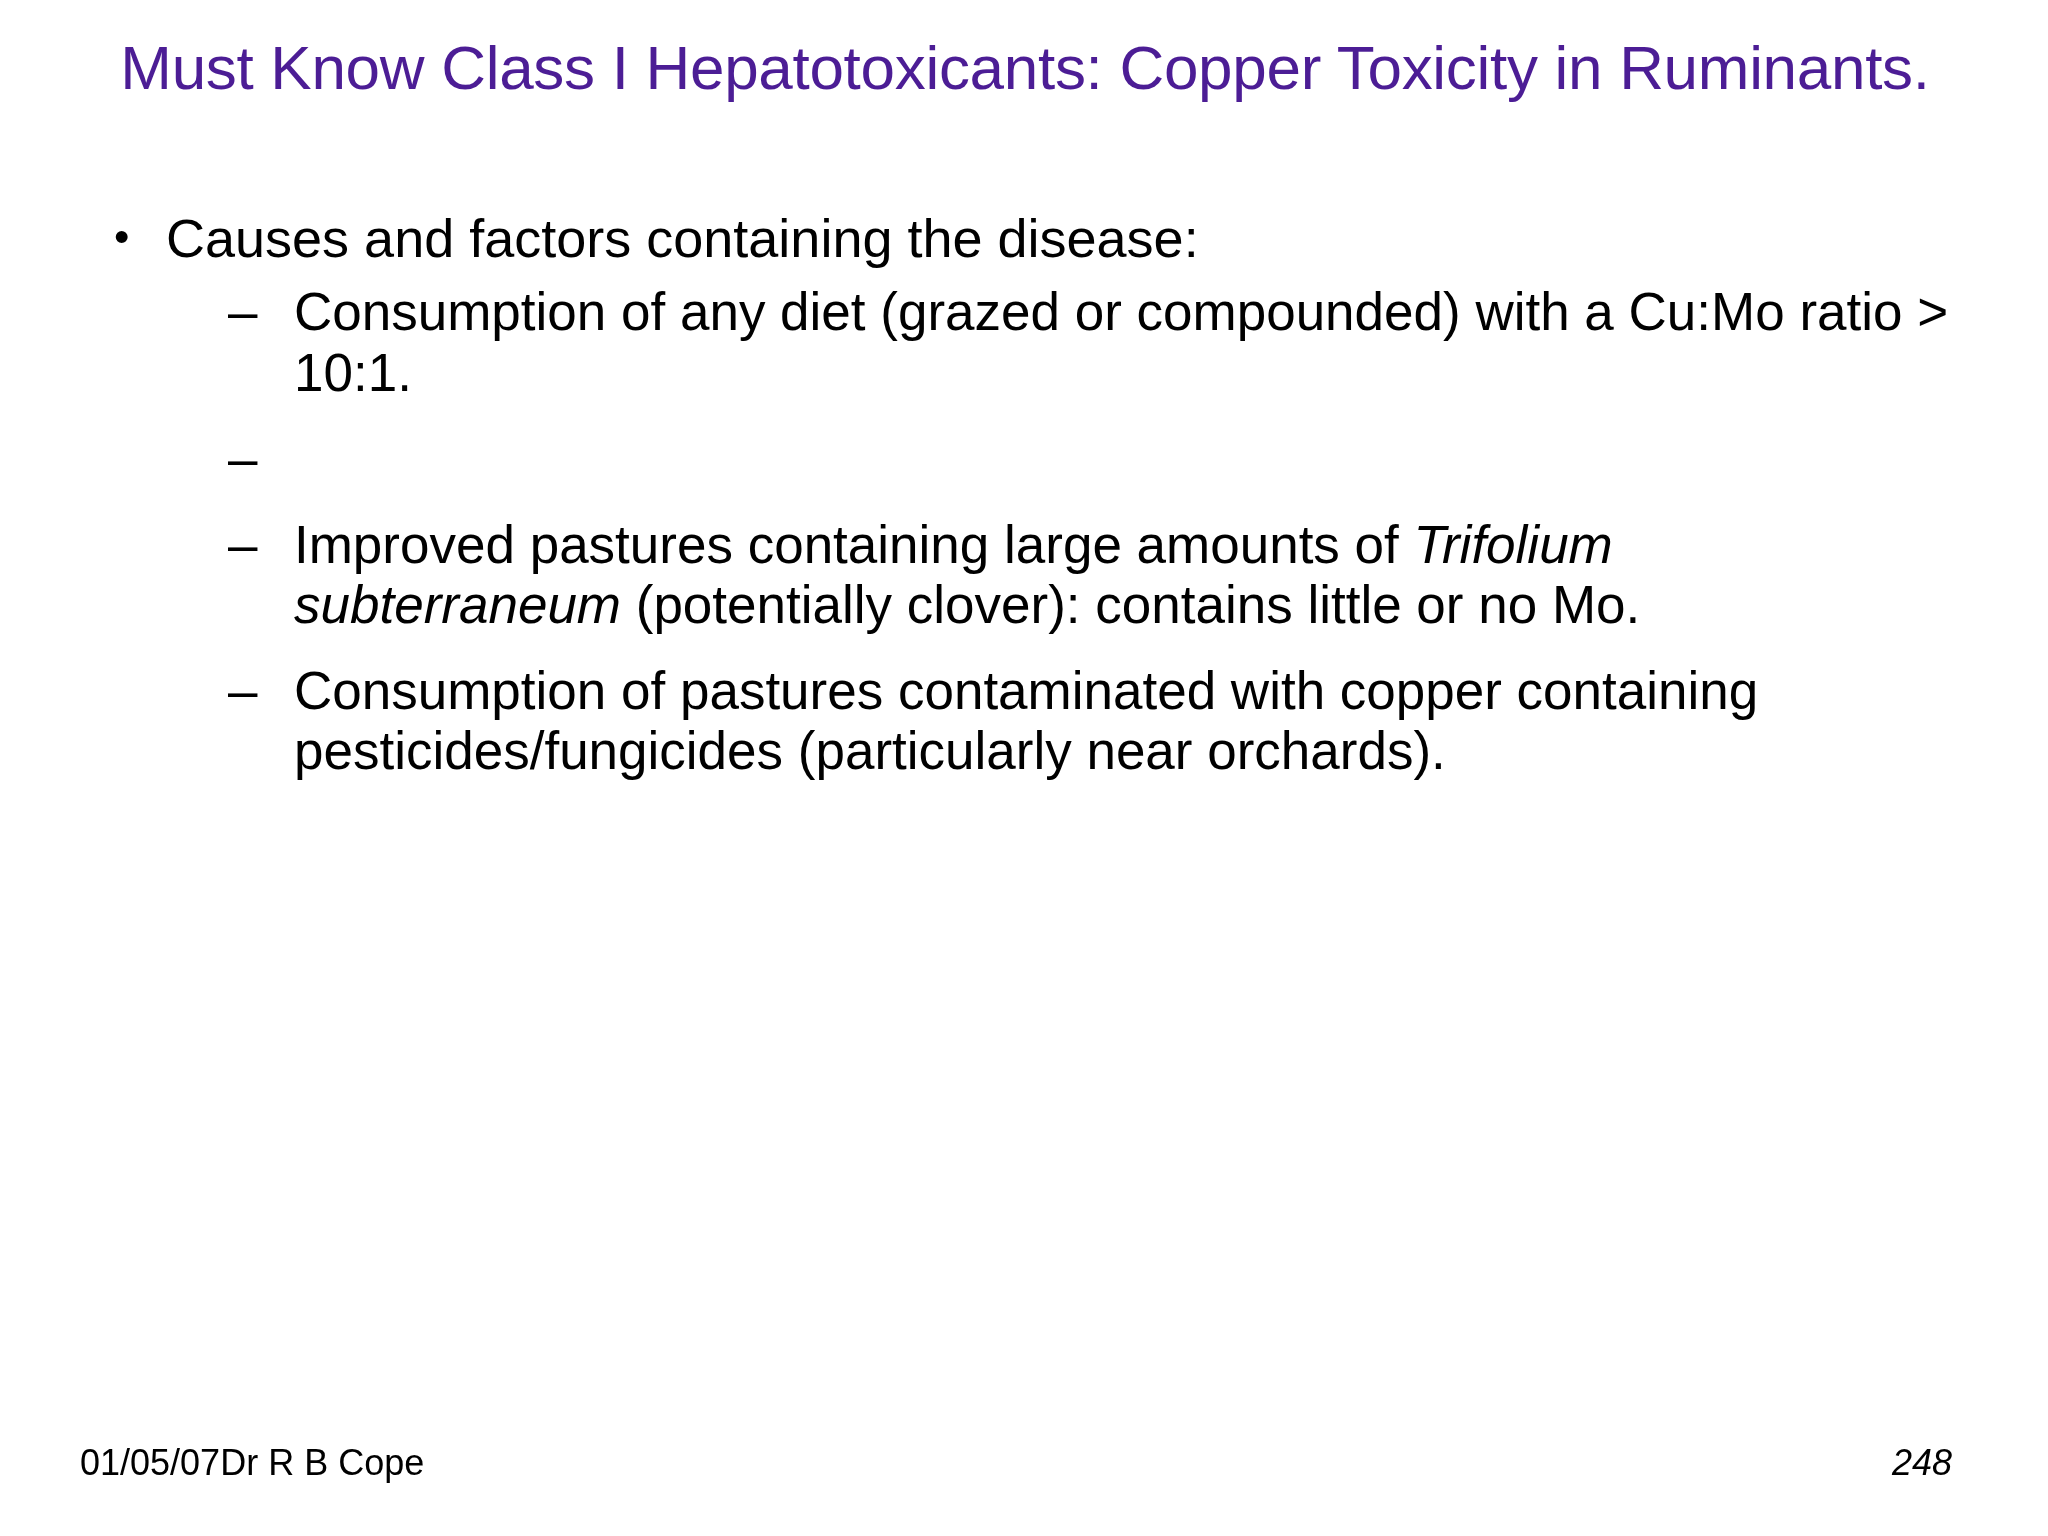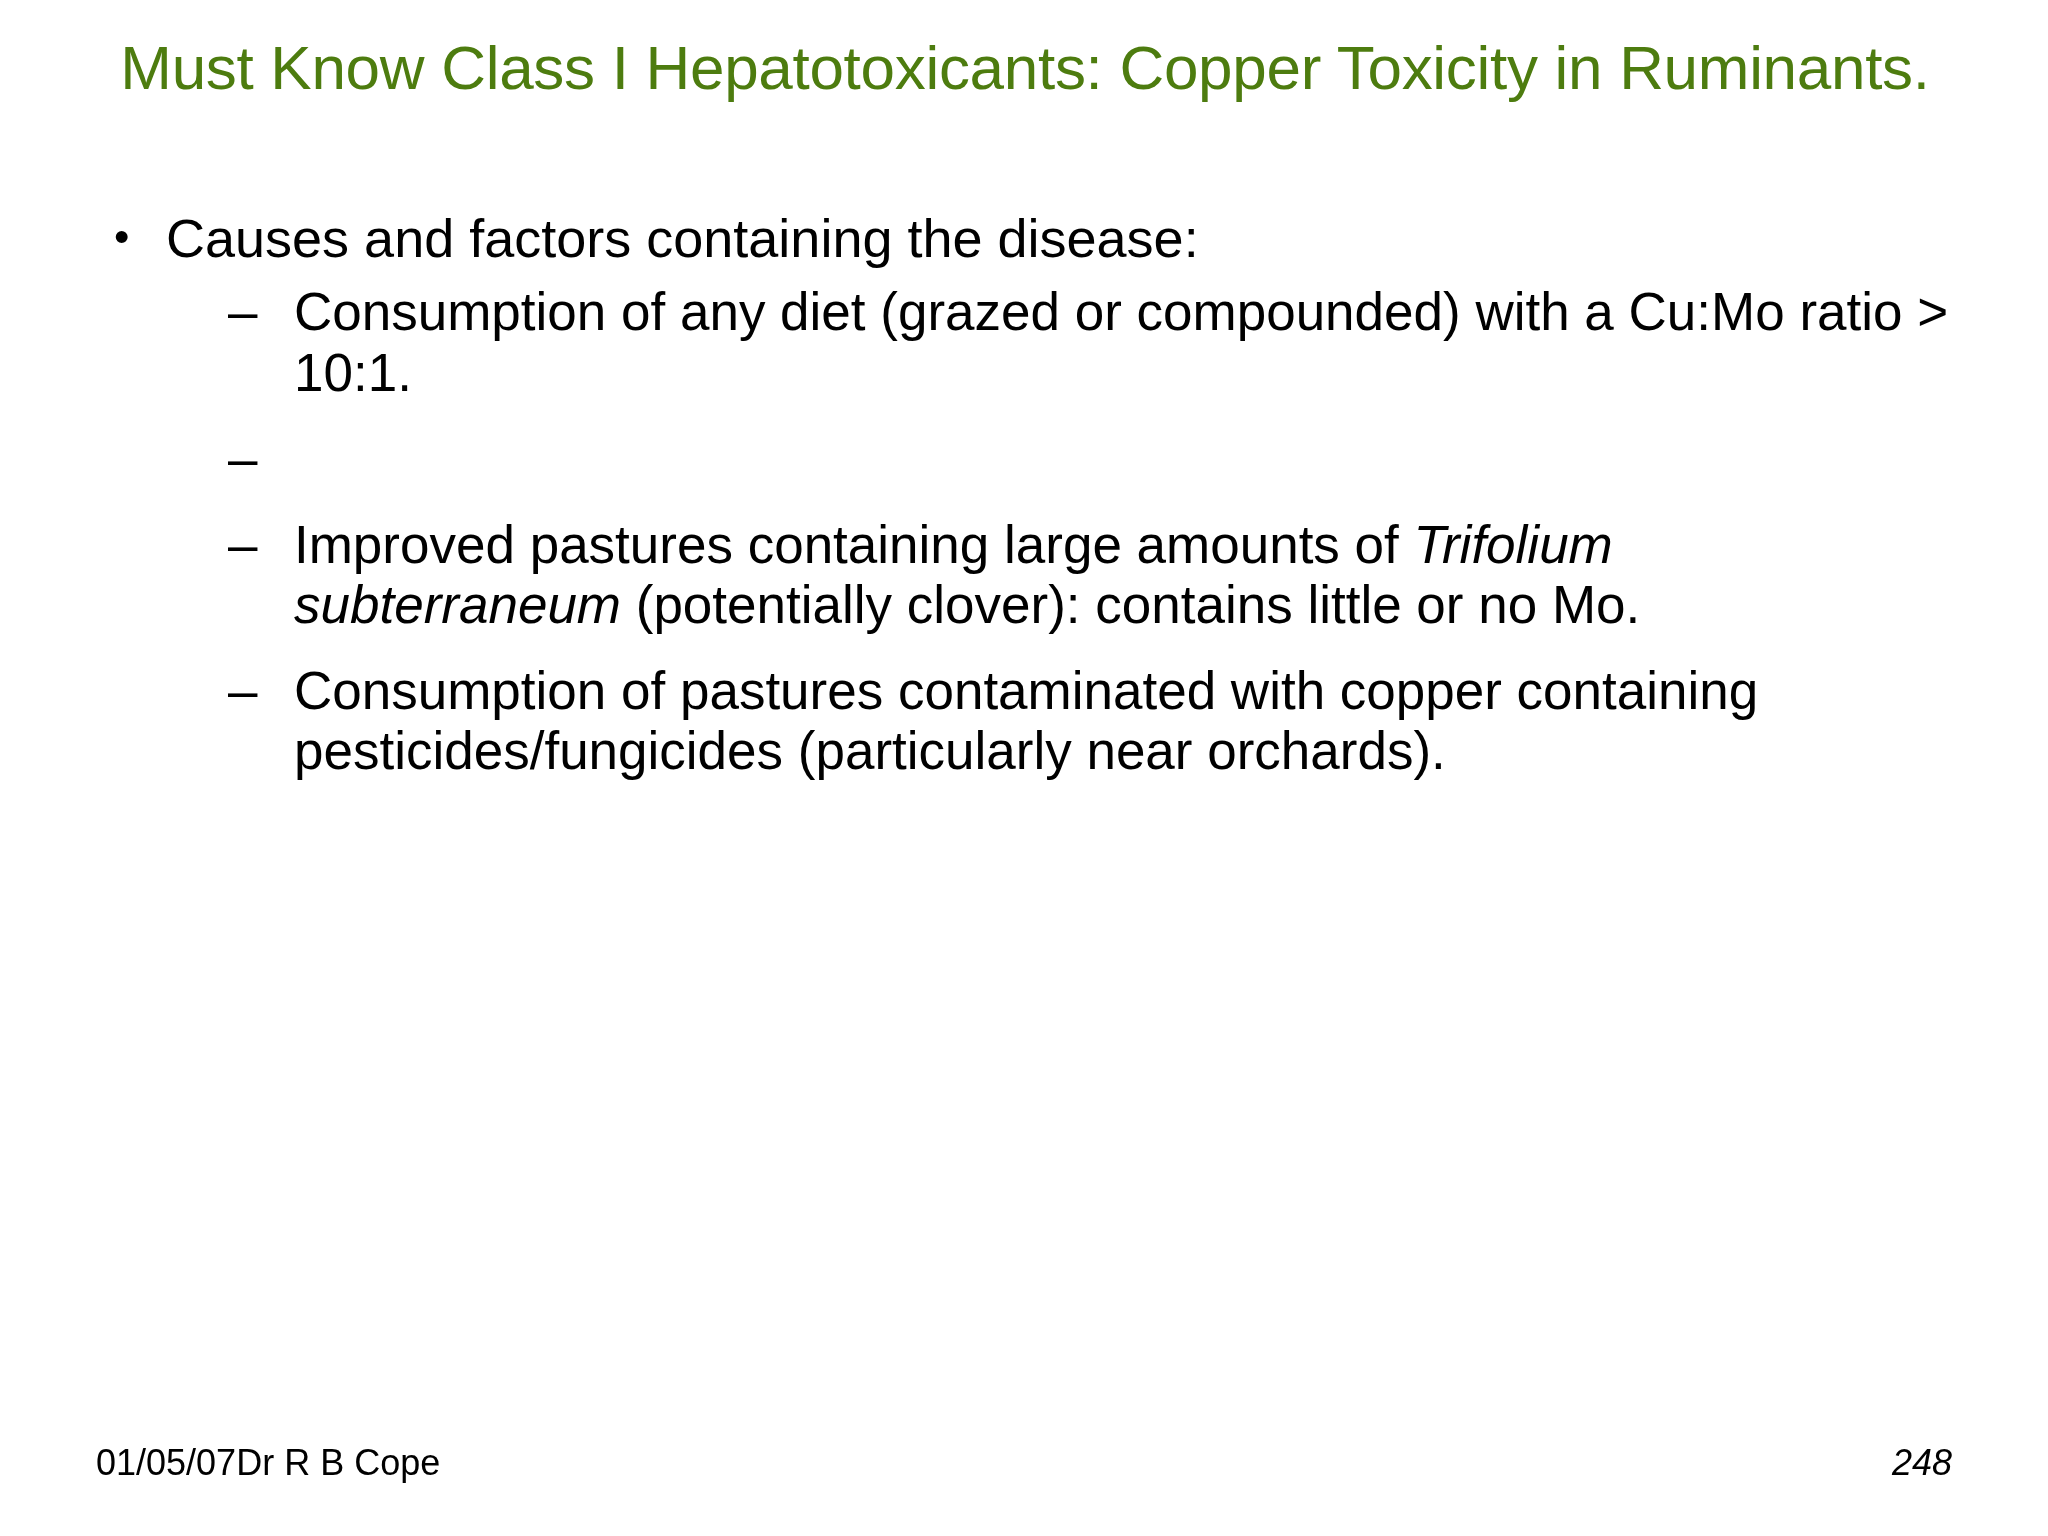--- a/index.html
+++ b/index.html
@@ -25,21 +25,21 @@
 
   
   .title-block {
     position: absolute;
     top: 32px;
     left: 120px;
     width: 1810px;
     text-align: center;
   }
   .slide-title {
-    color: #4d7c0f;
+    color: #4c1d95;
     font-size: 62px;
     line-height: 1.15;
     font-weight: normal;
     letter-spacing: -0.3px;
     margin: 0;
   }
 
   
   .body-block {
     position: absolute;
@@ -89,21 +89,21 @@
     flex: 1 1 auto;
     max-width: 1660px;
   }
   .ital {
     font-style: italic;
   }
 
   
   .footer {
     position: absolute;
-    left: 96px;
+    left: 80px;
     right: 96px;
     bottom: 48px;
     height: 50px;
     display: flex;
     align-items: center;
     font-size: 36px;
   }
   .footer .f-date { flex: 0 0 auto; text-align: left; }
   .footer .f-author { flex: 1 1 auto; }
   .footer .f-page { flex: 0 0 auto; text-align: right; font-style: italic; }

